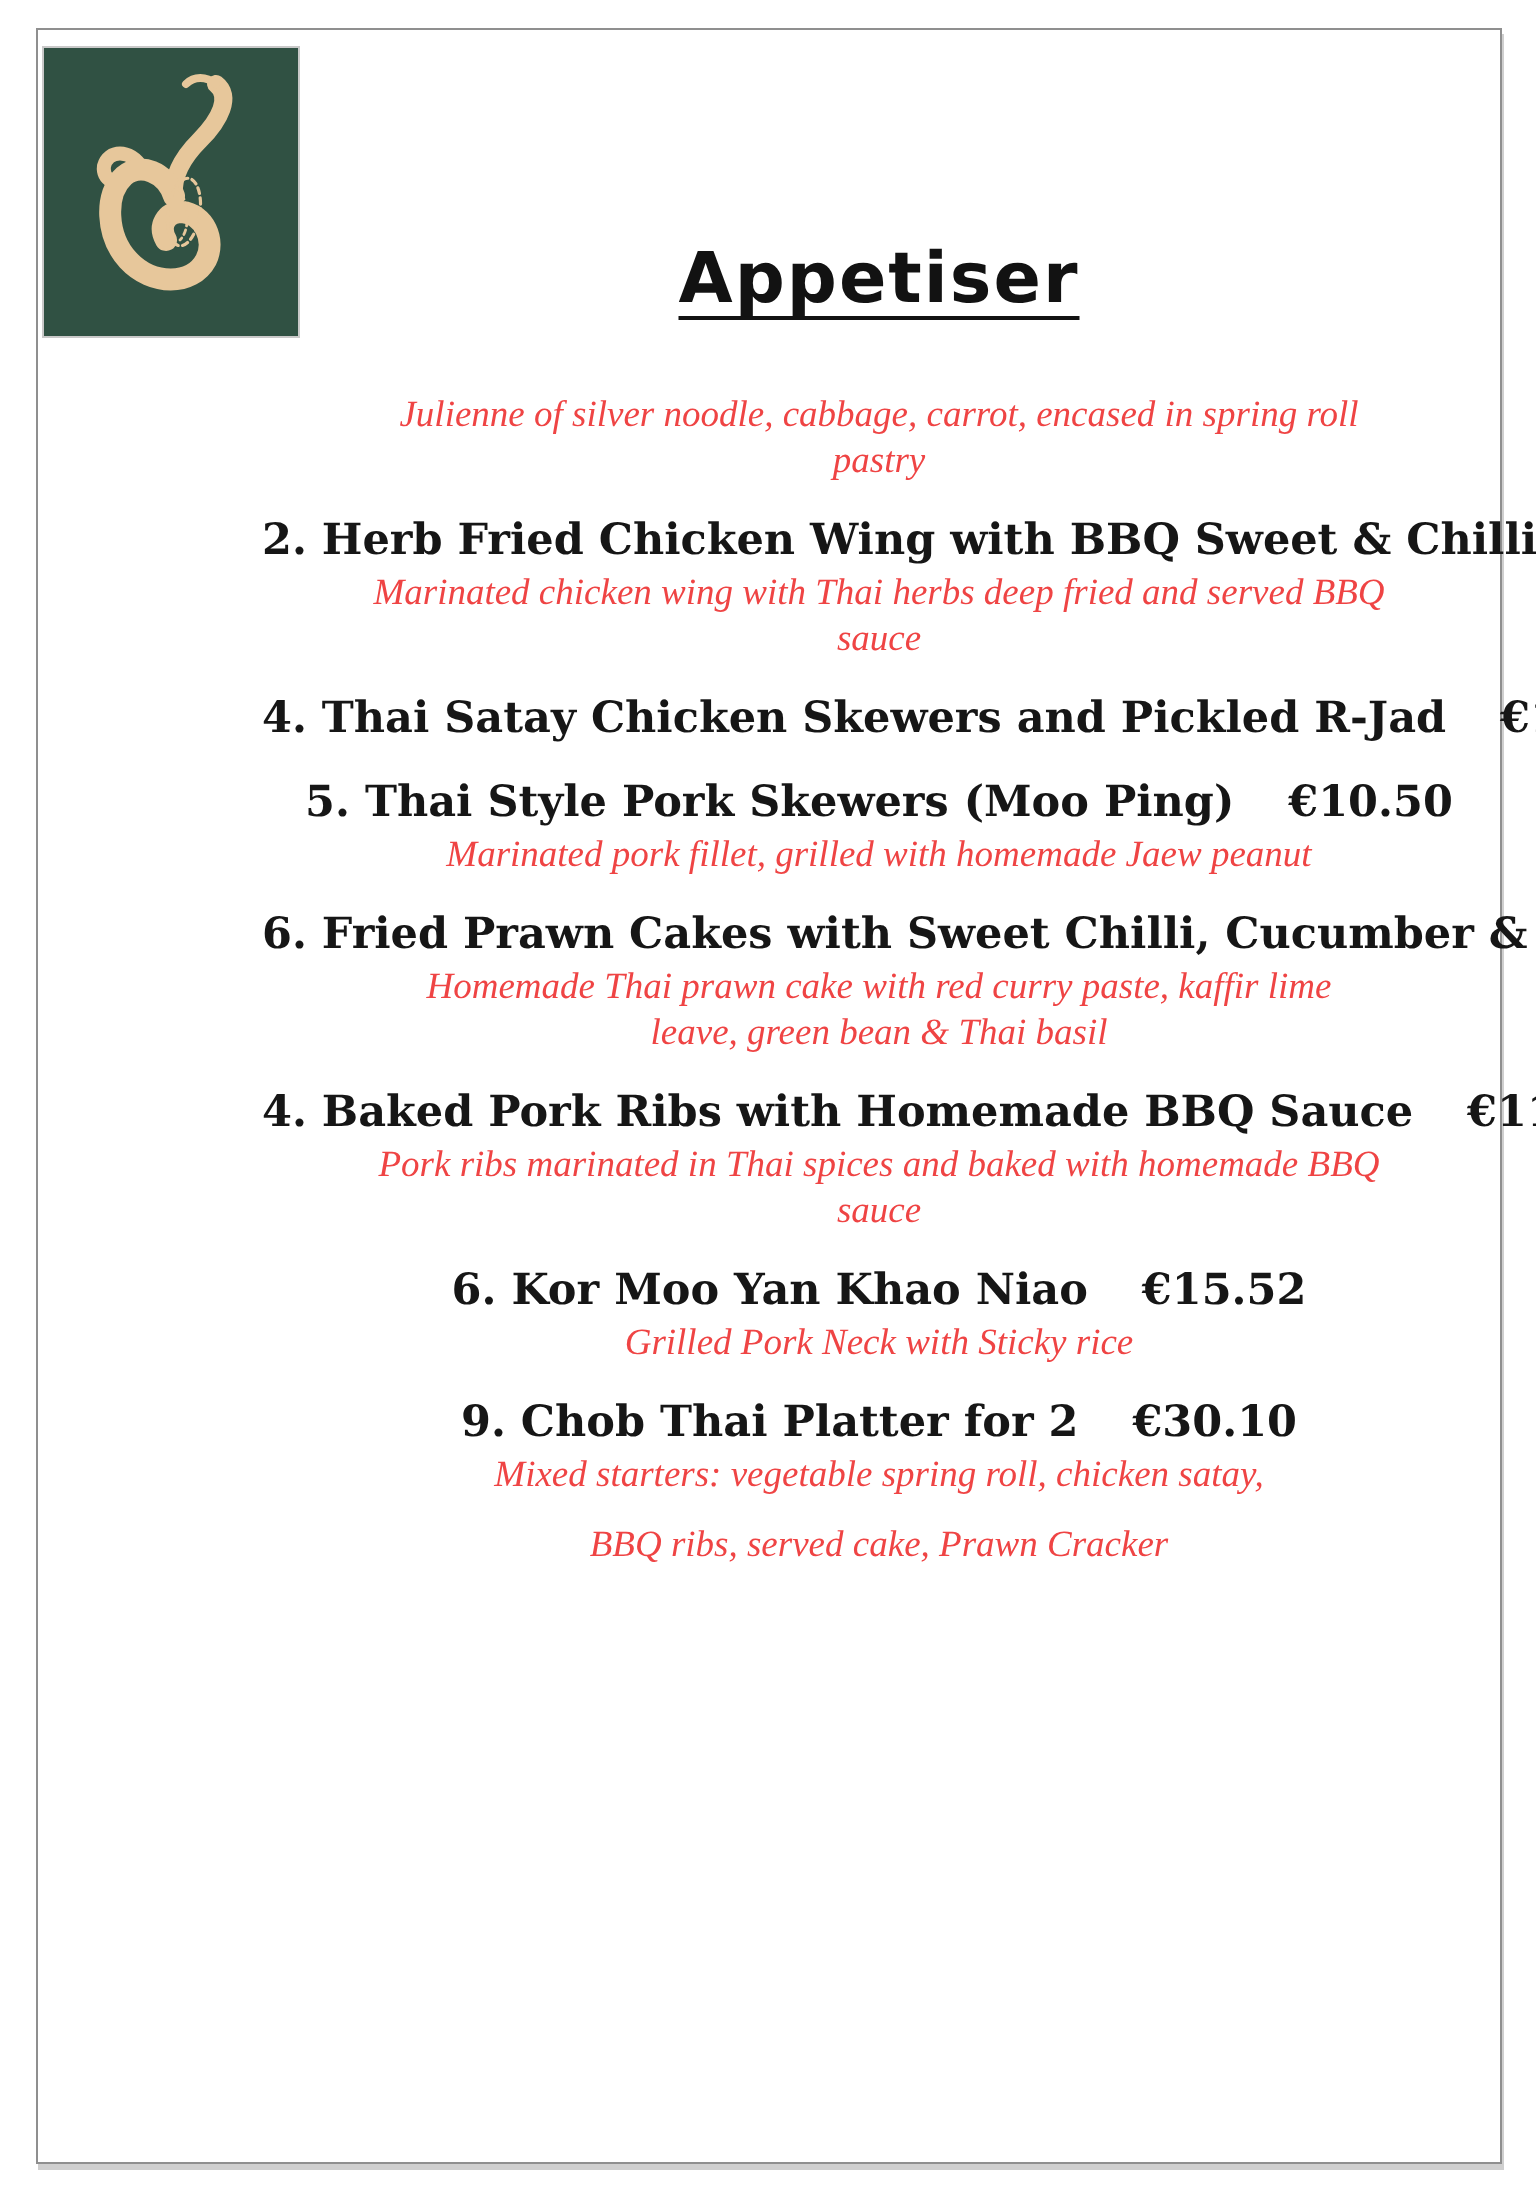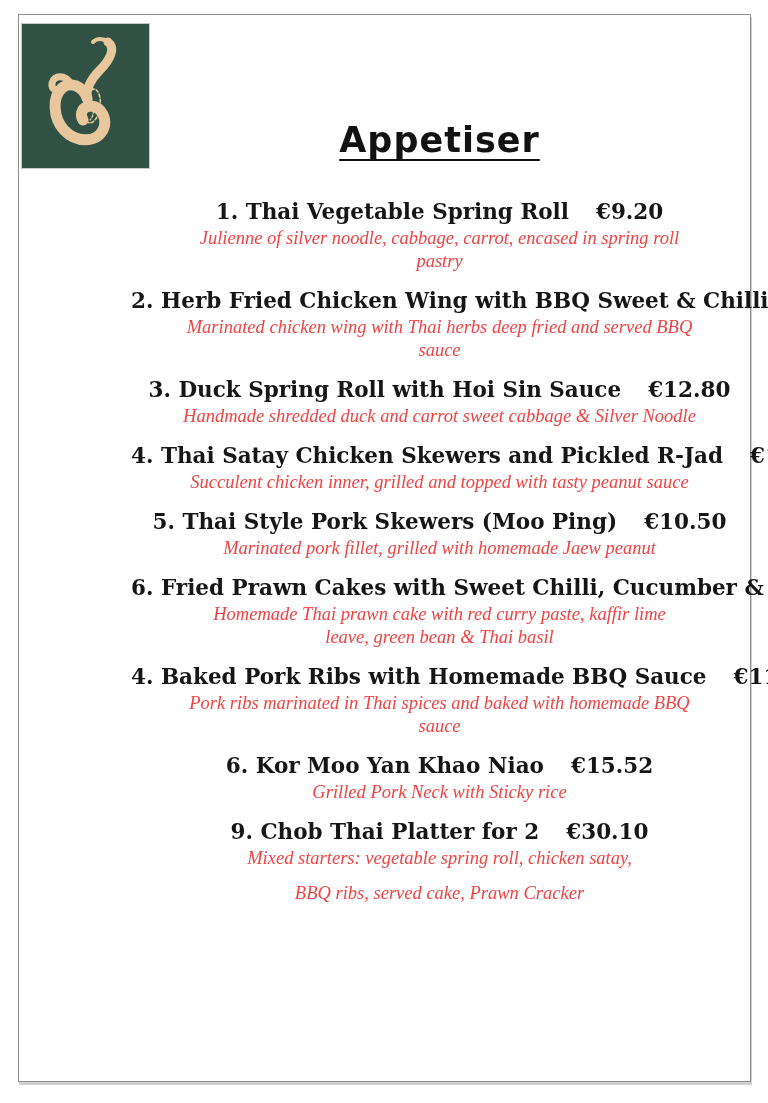--- a/index.html
+++ b/index.html
@@ -103,37 +103,31 @@
 
   <div class="content">
 
     <div>
       <span class="page-title">Appetiser</span>
     </div>
 
     <div class="menu">
 
       <div class="menu-item">
-        <div class="item-line"><span>1. Thai Vegetable Spring Roll</span><span class="item-price">€9.20</span></div>
         <div class="item-desc">Julienne of silver noodle, cabbage, carrot, encased in spring roll pastry</div>
       </div>
 
       <div class="menu-item">
         <div class="item-line"><span>2. Herb Fried Chicken Wing with BBQ Sweet &amp; Chilli Sauce</span></div>
         <div class="item-desc">Marinated chicken wing with Thai herbs deep fried and served BBQ sauce</div>
       </div>
 
-      <div class="menu-item">
-        <div class="item-line"><span>3. Duck Spring Roll with Hoi Sin Sauce</span><span class="item-price">€12.80</span></div>
-        <div class="item-desc">Handmade shredded duck and carrot sweet cabbage &amp; Silver Noodle</div>
-      </div>
 
       <div class="menu-item">
         <div class="item-line"><span>4. Thai Satay Chicken Skewers and Pickled R-Jad</span><span class="item-price">€10.50</span></div>
-        <div class="item-desc">Succulent chicken inner, grilled and topped with tasty peanut sauce</div>
       </div>
 
       <div class="menu-item">
         <div class="item-line"><span>5. Thai Style Pork Skewers (Moo Ping)</span><span class="item-price">€10.50</span></div>
         <div class="item-desc">Marinated pork fillet, grilled with homemade Jaew peanut</div>
       </div>
 
       <div class="menu-item">
         <div class="item-line"><span>6. Fried Prawn Cakes with Sweet Chilli, Cucumber &amp; Peanut Sauce</span></div>
         <div class="item-desc" style="max-width:478px;">Homemade Thai prawn cake with red curry paste, kaffir lime leave, green bean &amp; Thai basil</div>

